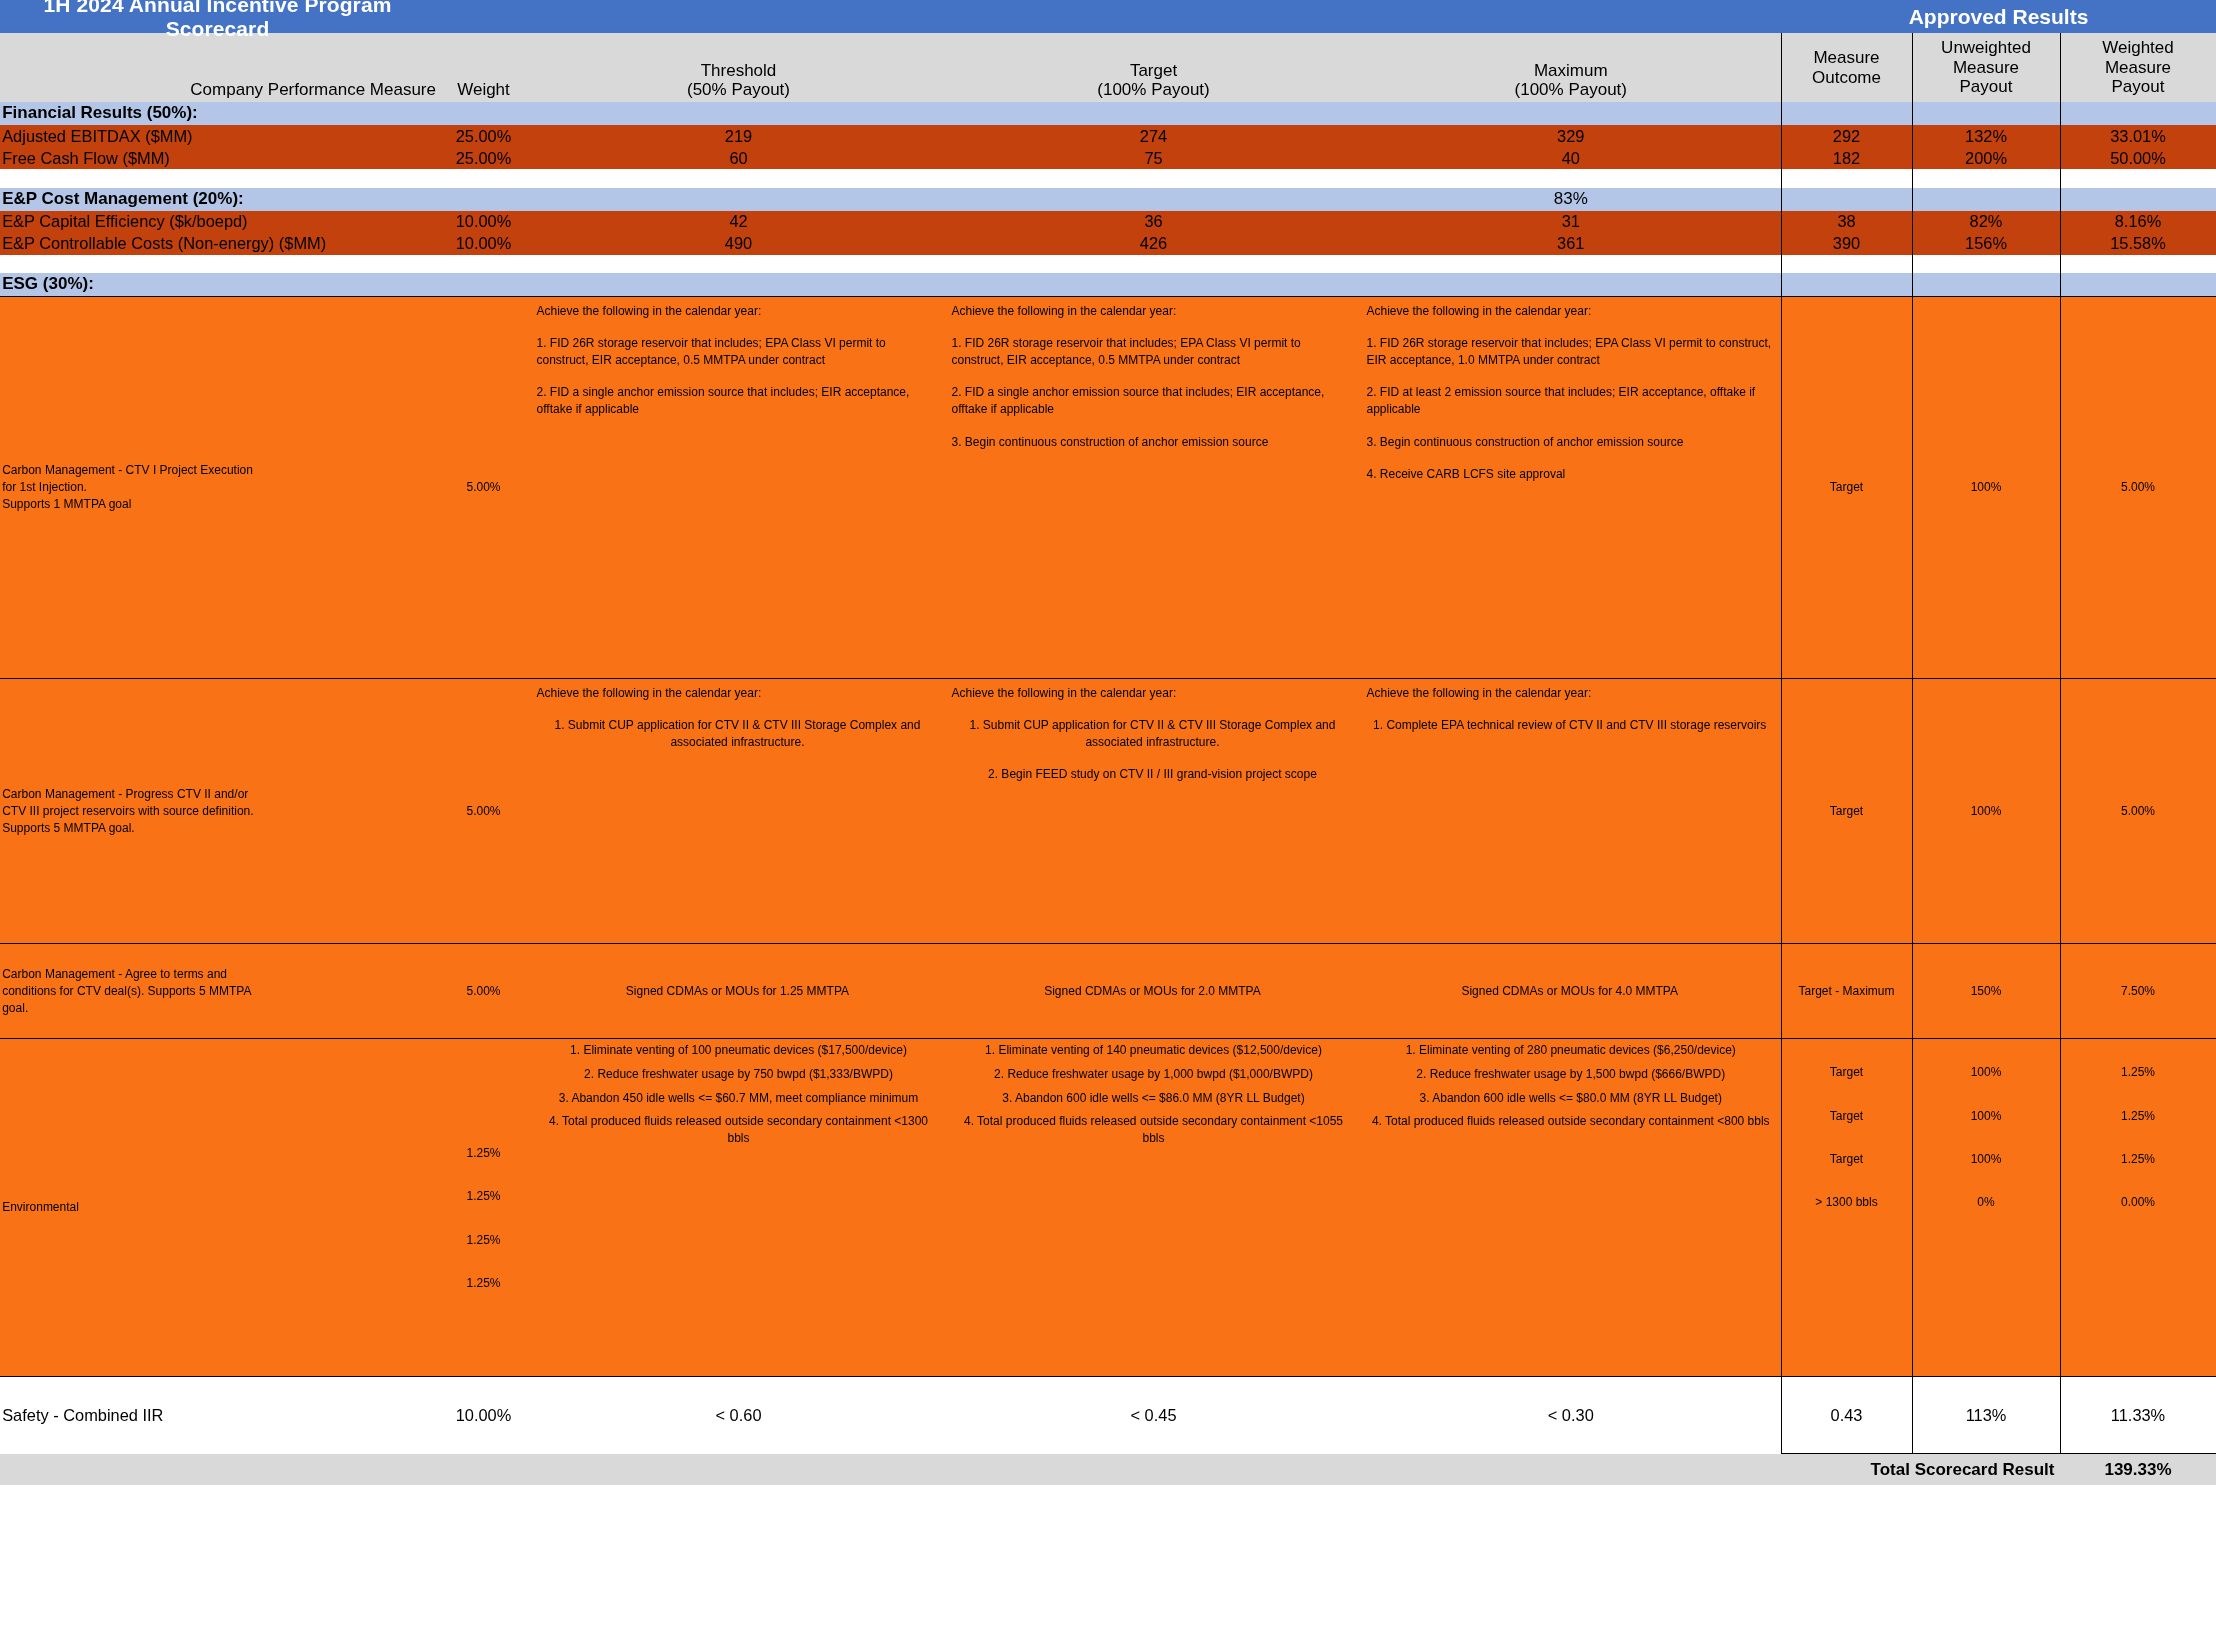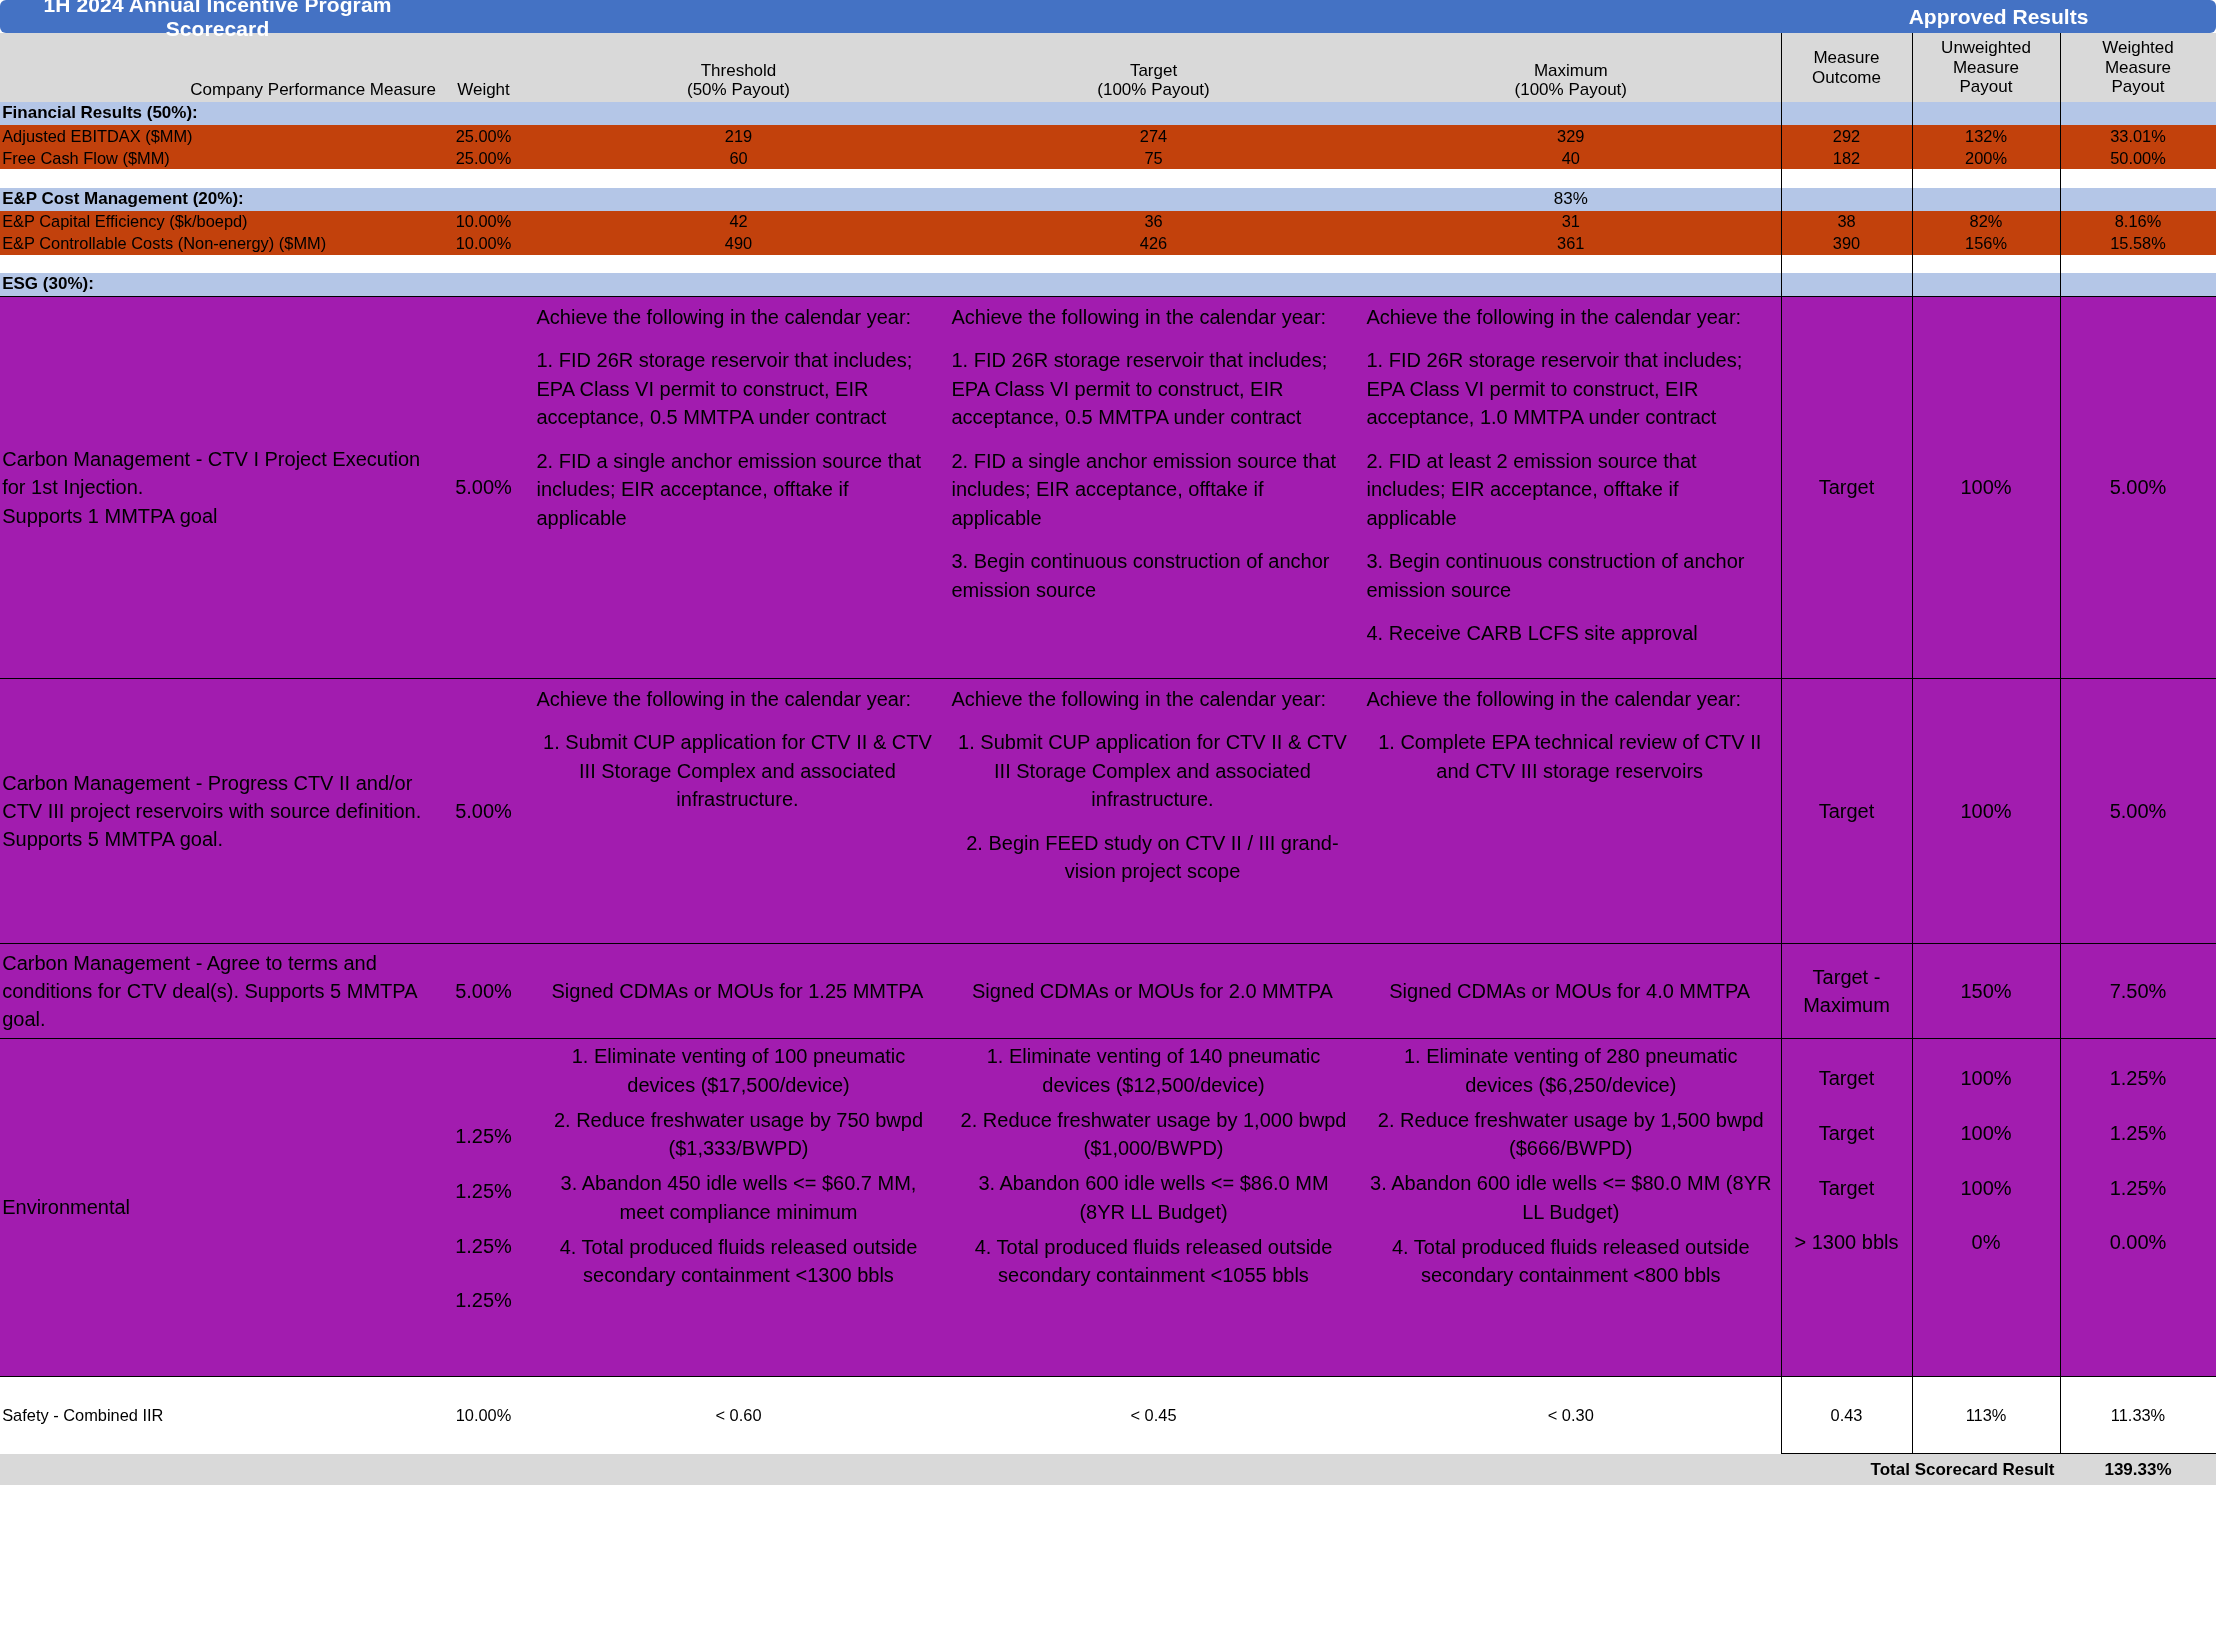--- a/index.html
+++ b/index.html
@@ -10,21 +10,20 @@
   }
   .sheet{width:2216px;position:relative;}
 
   
   .titlebar{
     height:33px;
     background:#4472c4;
     display:flex;
     align-items:center;
     position:relative;
-    border-radius:6px;
   }
   .title-main{
     position:absolute;
     left:0; right:1781px;
     text-align:center;
     color:#ffffff;
     font-size:21px;
     font-weight:bold;
     letter-spacing:0.1px;
   }
@@ -94,22 +93,22 @@
     line-height:1.15;
     background:#c2410c;
   }
   tr.metric td.lbl{text-align:left;padding-left:2.2px;}
   tr.metric td.num{text-align:center;}
 
   tr.spacer td{height:18.5px;background:#ffffff;}
 
   
   tr.esg td{
-    background:#a21caf;
-    font-size:20px;
+    background:#f97316;
+    font-size:12px;
     line-height:1.42;
     border-top:1.6px solid #000;
   }
   tr.esg td.lbl{
     text-align:left;
     padding:3.3px 5.5px 3.3px 2.2px;
     vertical-align:middle;
   }
   tr.esg td.wt{text-align:center;vertical-align:middle;}
   tr.esg td.crit{

